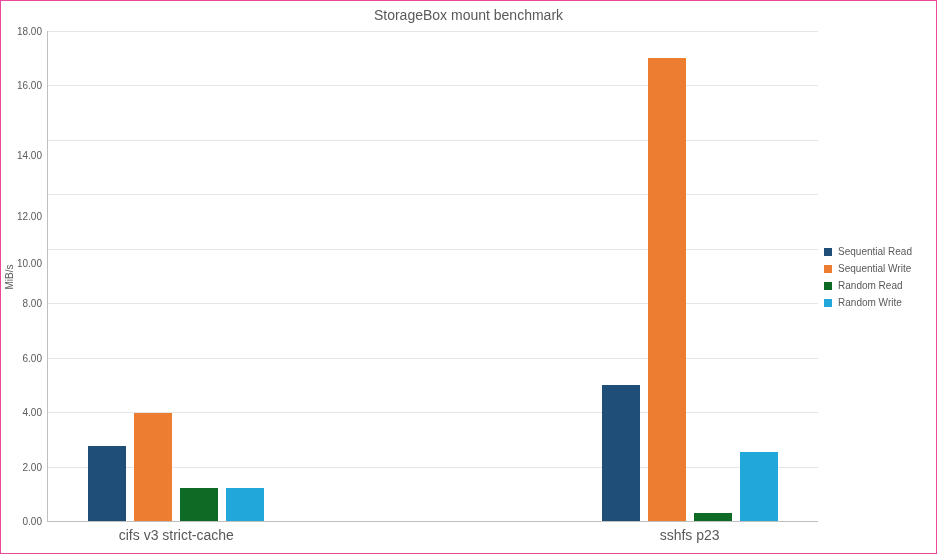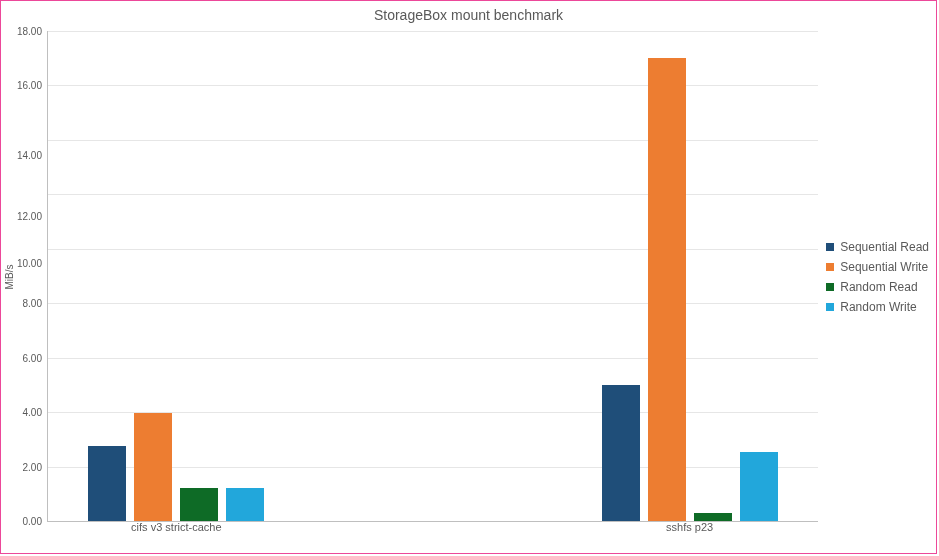--- a/index.html
+++ b/index.html
@@ -64,32 +64,33 @@
     bottom: 0;
     height: 100%;
   }
   .bar {
     position: absolute;
     bottom: 0;
   }
   .cat-label {
     position: absolute;
     top: 100%;
+    margin-top: 6px;
     left: 0; right: 0;
     text-align: center;
-    font-size: 11px;
+    font-size: 14px;
     color: #595959;
     white-space: nowrap;
   }
   .legend {
     position: absolute;
-    right: 7px;
+    right: 24px;
     top: 50%;
     transform: translateY(-50%);
-    font-size: 12px;
+    font-size: 10px;
     color: #595959;
   }
   .legend-item {
     display: flex;
     align-items: center;
     margin: 6px 0;
   }
   .legend-swatch {
     width: 8px;
     height: 8px;

